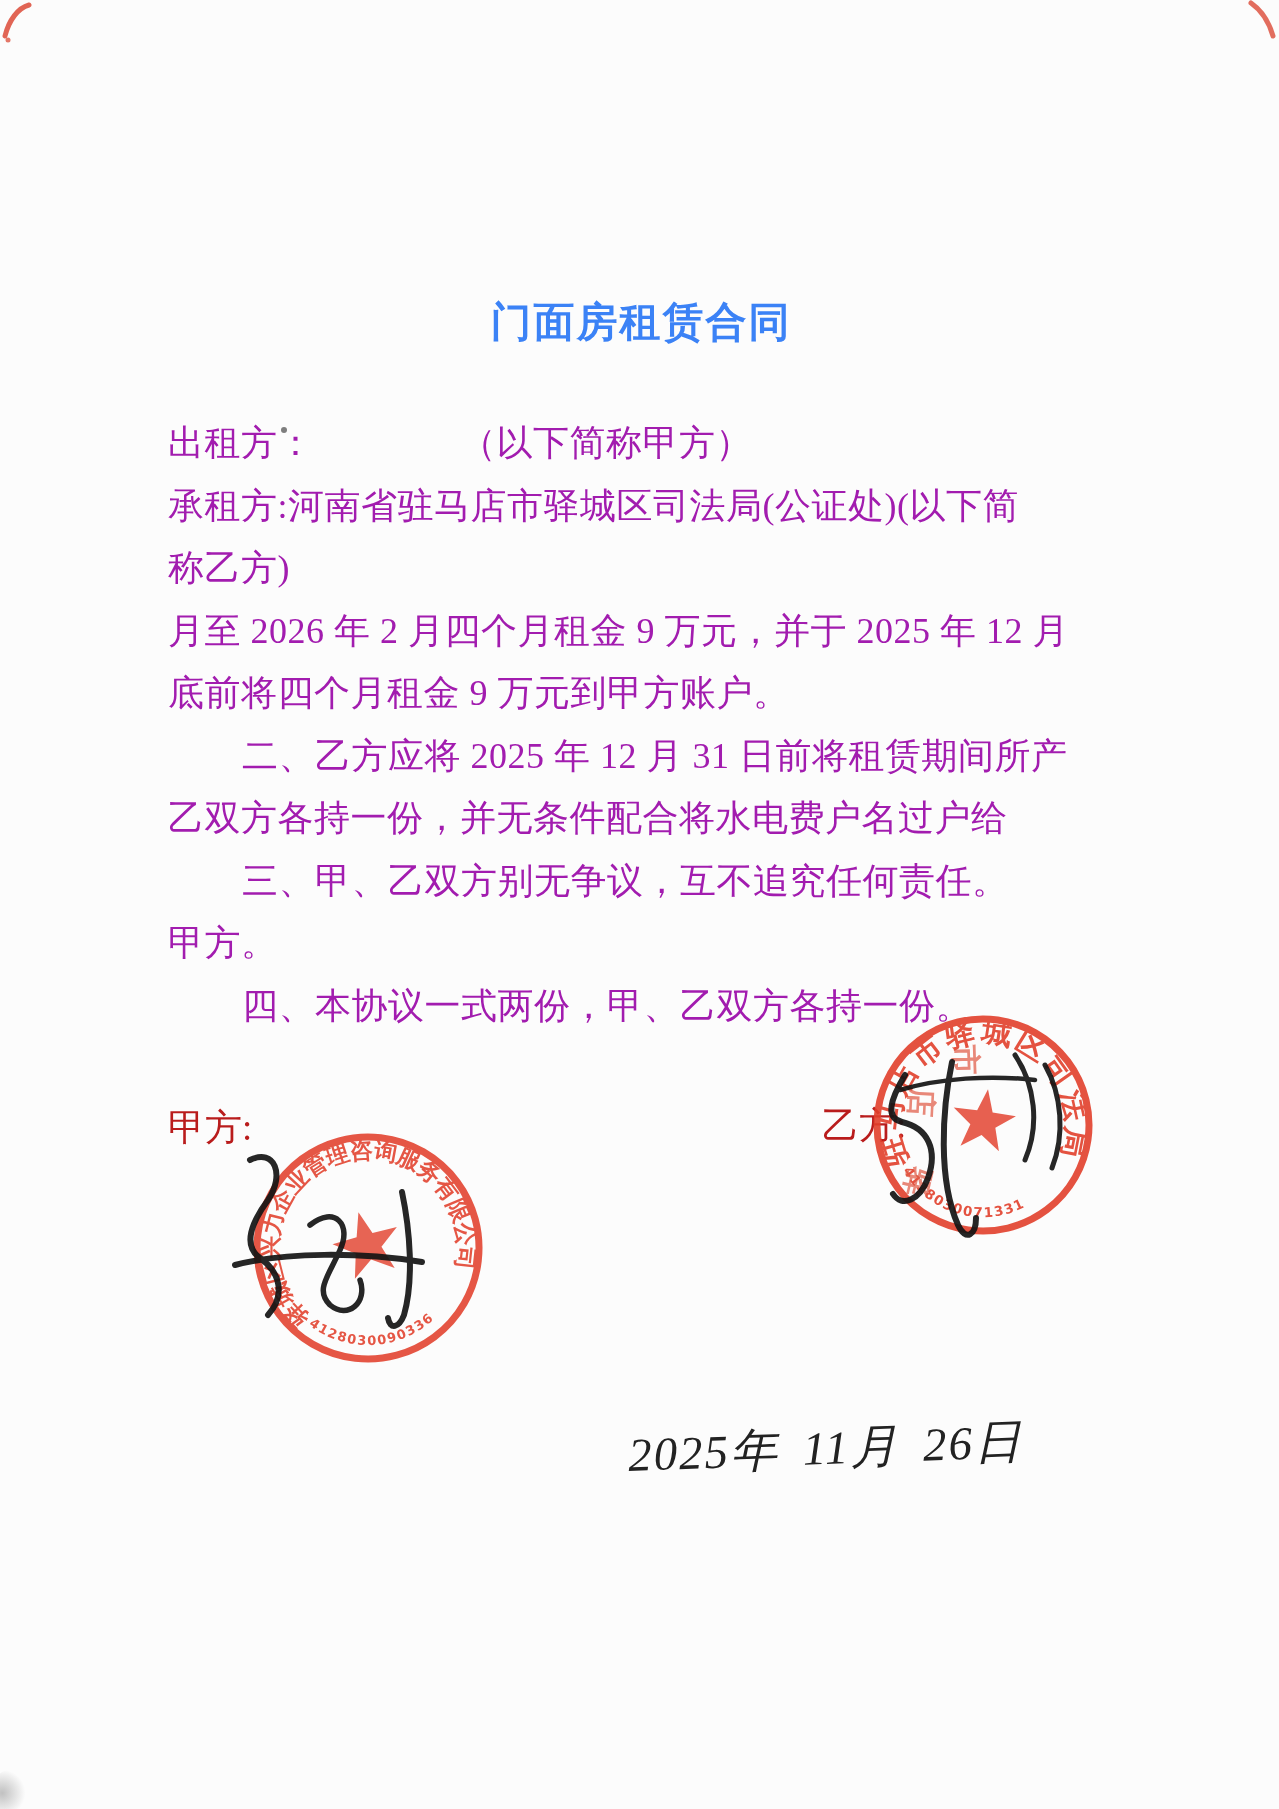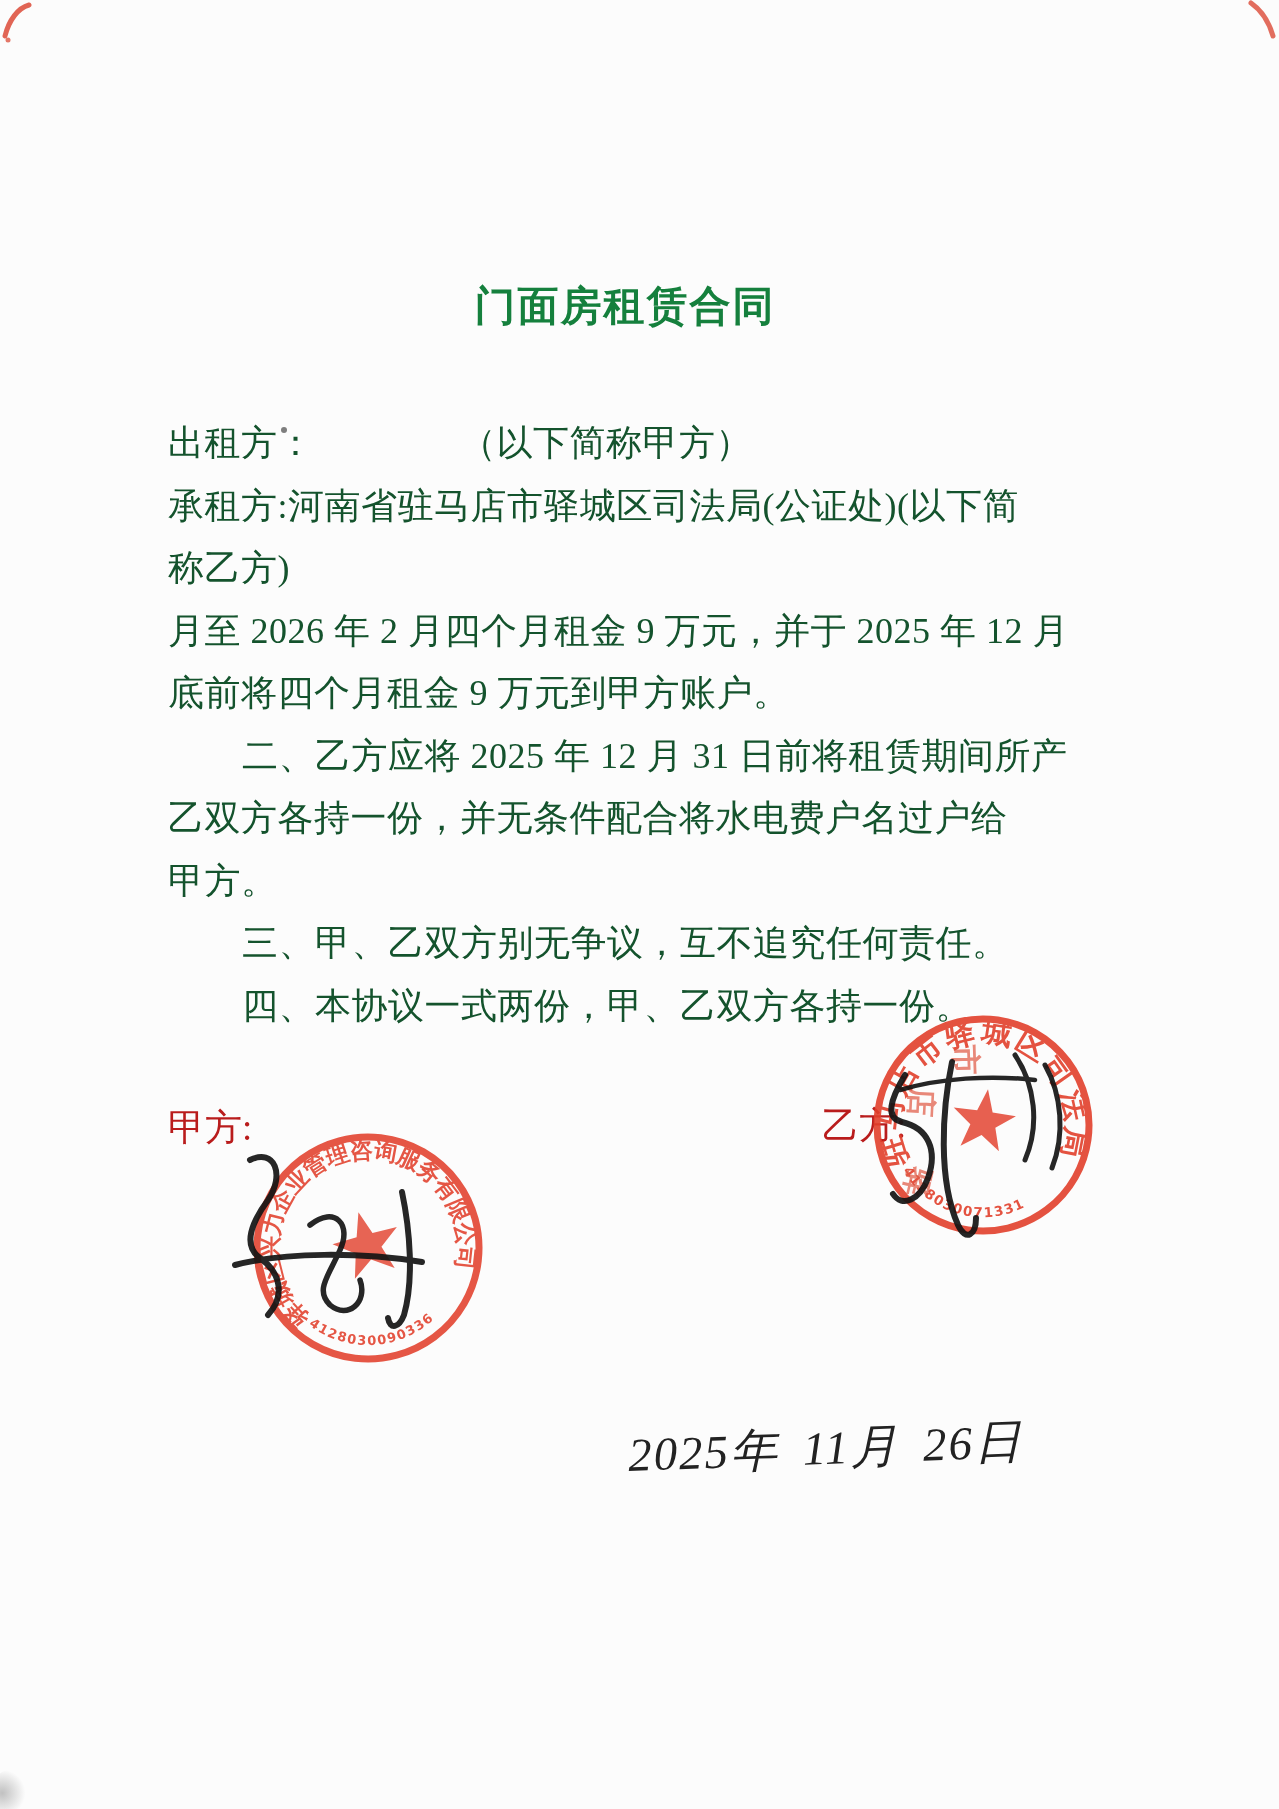--- a/index.html
+++ b/index.html
@@ -8,29 +8,29 @@
     width:1279px;height:1809px;
     background:#fcfcfc;
     overflow:hidden;
     font-family:"Liberation Serif","DejaVu Serif",serif;
     color:#1c1c1c;
   }
   .title{
     position:absolute;left:0;top:279px;width:1250px;
     text-align:center;
     font-size:41px;font-weight:700;letter-spacing:2px;
-    color:#15803d;margin:0;
+    color:#3b82f6;margin:16px;
   }
   .body-text{
     position:absolute;left:168px;top:412px;width:810px;
   }
   .line{
     margin:0;height:62.5px;line-height:62.5px;
     font-size:36px;white-space:nowrap;
-    color:#14532d;letter-spacing:0.5px;
+    color:#a21caf;letter-spacing:0.5px;
   }
   .line.indent{padding-left:74px;}
   .sig-label{
     position:absolute;font-size:37px;color:#b91c1c;
     line-height:40px;white-space:nowrap;
   }
   .sig-a{left:168px;top:1108px;}
   .sig-b{left:822px;top:1106px;}
   .date-line{
     position:absolute;left:628px;top:1418px;width:340px;
@@ -86,22 +86,22 @@
   <h1 class="title">门面房租赁合同</h1>
 
   <div class="body-text">
     <p class="line">出租方：　　　　（以下简称甲方）</p>
     <p class="line">承租方:河南省驻马店市驿城区司法局(公证处)(以下简</p>
     <p class="line">称乙方)</p>
     <p class="line">月至 2026 年 2 月四个月租金 9 万元，并于 2025 年 12 月</p>
     <p class="line">底前将四个月租金 9 万元到甲方账户。</p>
     <p class="line indent">二、乙方应将 2025 年 12 月 31 日前将租赁期间所产</p>
     <p class="line">乙双方各持一份，并无条件配合将水电费户名过户给</p>
+    <p class="line indent">三、甲、乙双方别无争议，互不追究任何责任。</p>
     <p class="line">甲方。</p>
-    <p class="line indent">三、甲、乙双方别无争议，互不追究任何责任。</p>
     <p class="line indent">四、本协议一式两份，甲、乙双方各持一份。</p>
   </div>
 
   <span class="sig-label sig-a">甲方:</span>
   <span class="sig-label sig-b">乙方:</span>
 
   <svg class="stamp stamp-a" width="244" height="244" viewBox="0 0 244 244">
     <g transform="rotate(-15 122 122)" opacity="0.88">
       <circle cx="122" cy="122" r="111" fill="none" stroke="#e2402c" stroke-width="7"></circle>
       <defs>

